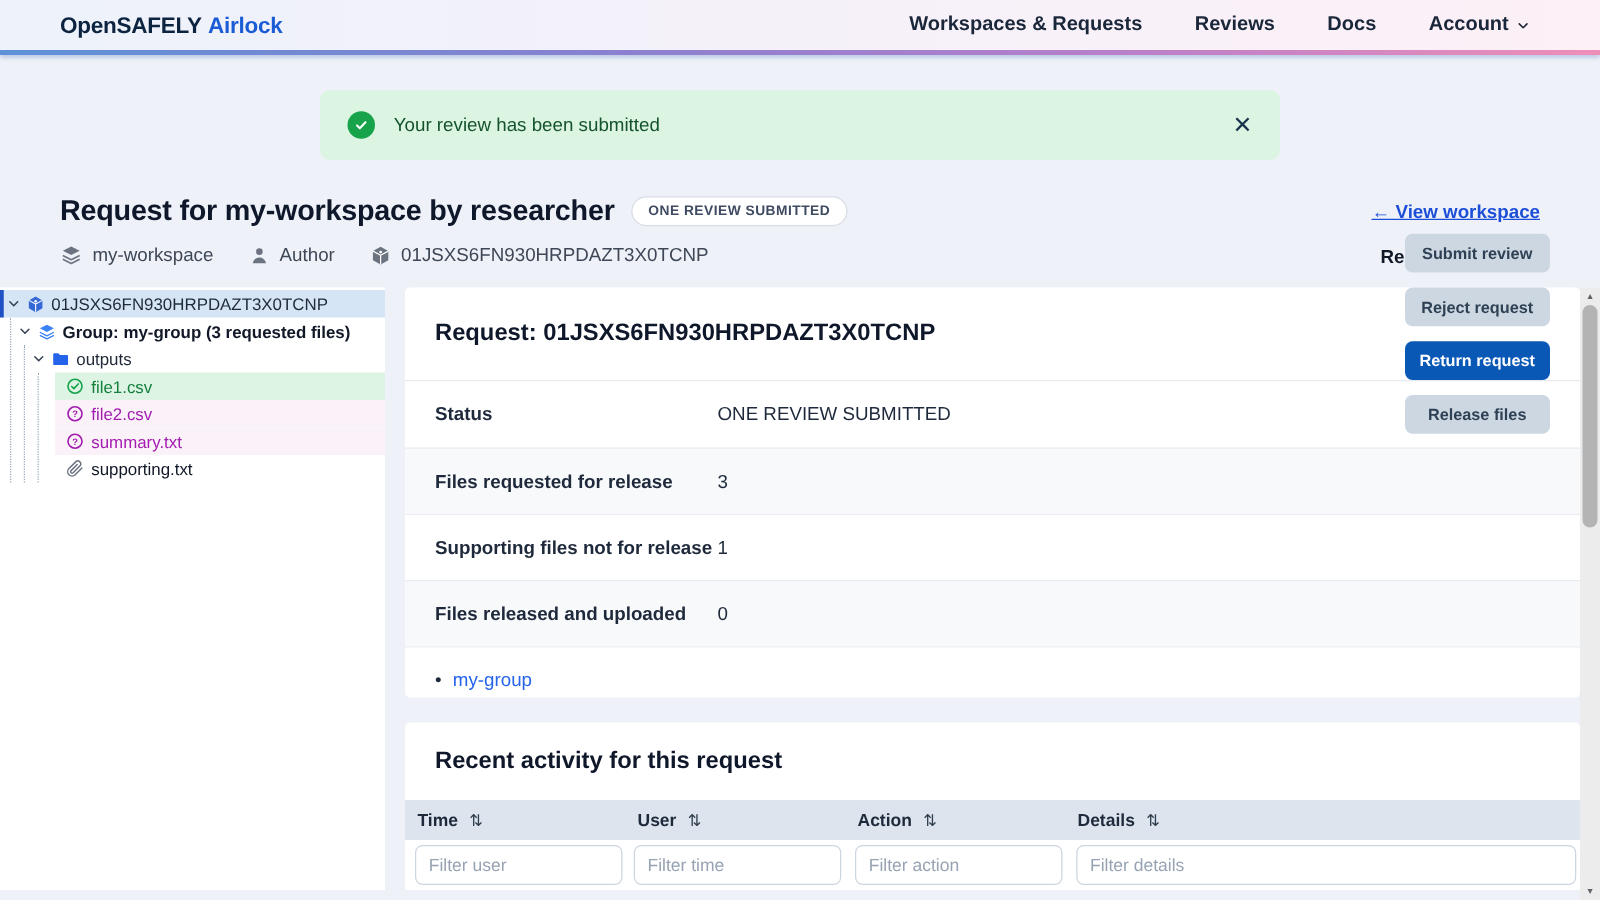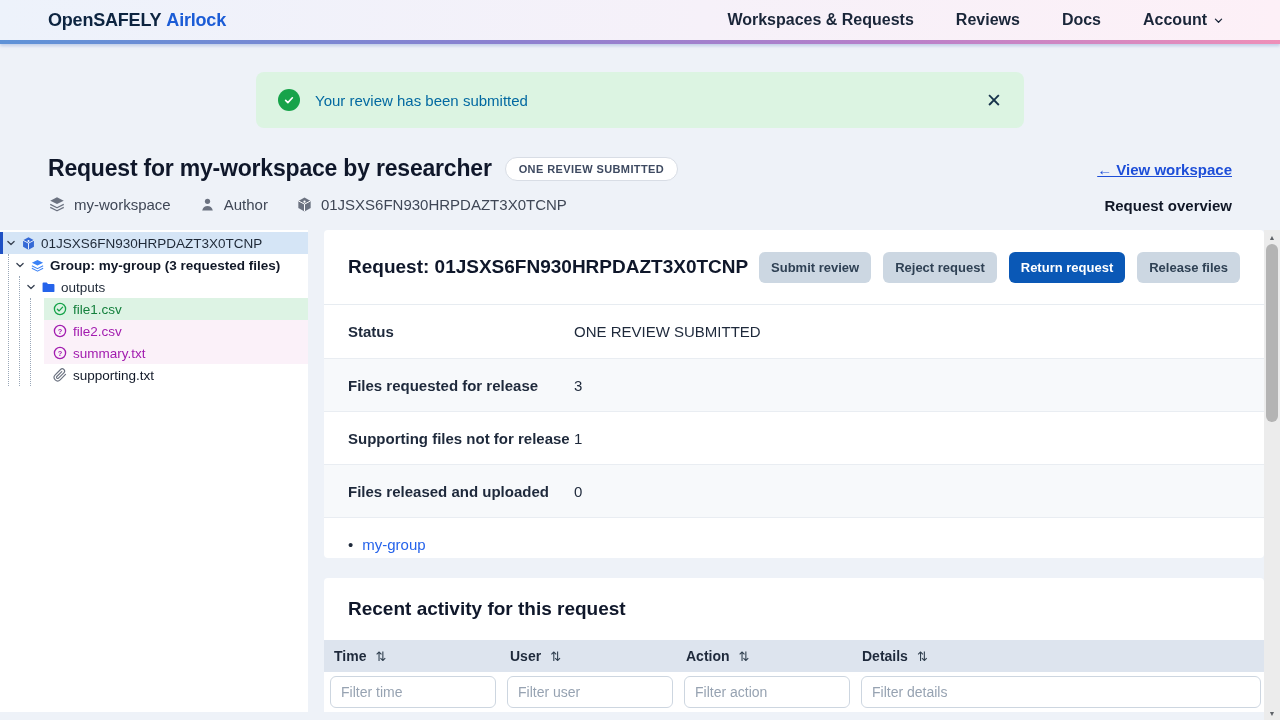--- a/index.html
+++ b/index.html
@@ -16,21 +16,21 @@
   .brand { font-size:18px; font-weight:bold; color:#0d2440; letter-spacing:-.2px; }
   .brand .product { color:#1b5cd6; margin-left:5px; }
   .nav-items { display:flex; align-items:center; gap:42px; list-style:none; }
   .nav-item { font-size:16px; font-weight:bold; color:#1a2639; cursor:pointer; display:flex; align-items:center; gap:6px; }
   .nav-item svg { display:block; }
 
   
   .alert { position:absolute; left:256px; top:72px; width:768px; height:56px; background:#dcf4e2;
     border-radius:8px; display:flex; align-items:center; padding:0 22px; gap:15px; }
   .alert-check { width:22px; height:22px; border-radius:50%; background:#17a34a; display:flex; align-items:center; justify-content:center; flex:0 0 auto; }
-  .alert-msg { font-size:15px; color:#0369a1; }
+  .alert-msg { font-size:15px; color:#14532d; }
   .alert-close { margin-left:auto; background:none; border:none; font-size:19px; color:#16324a; cursor:pointer; line-height:1; }
 
   
   .title-row { position:absolute; left:48px; top:155px; display:flex; align-items:center; gap:13px; }
   .page-title { font-size:23px; font-weight:bold; color:#0f172a; letter-spacing:-.2px; }
   .badge { padding:5px 13px; border:1px solid #d8dde5; border-radius:9999px; background:#fff;
     font-size:11px; font-weight:bold; color:#3e4a61; letter-spacing:.4px; white-space:nowrap; }
   .meta-row { position:absolute; left:48px; top:195px; display:flex; align-items:center; gap:28px;
     font-size:15px; color:#3f4756; }
   .meta-item { display:flex; align-items:center; gap:8px; }
@@ -57,21 +57,21 @@
   .g1 { left:8px; top:24px; height:132px; }
   .g2 { left:19px; top:46px; height:110px; }
   .g3 { left:30px; top:68px; height:88px; }
 
   
   .card { position:absolute; background:#fff; border-radius:4px; }
   .card-request { left:324px; top:230px; width:940px; height:328px; }
   .card-head { height:75px; display:flex; align-items:center; justify-content:space-between;
     padding:0 24px; border-bottom:1px solid #e7ecf1; }
   .card-title { font-size:19px; font-weight:bold; color:#0f172a; }
-  .btn-row { display:flex; gap:12px; }
+  .btn-row { display:flex; gap:12px;flex-direction:column; }
   .btn { font-family:"Liberation Sans", sans-serif; font-size:13px; font-weight:bold;
     padding:8px 12px; border-radius:6px; border:none; cursor:pointer; }
   .btn-secondary { background:#ccd7e2; color:#2f4154; }
   .btn-primary { background:#0a58b6; color:#fff; }
   .detail-row { height:53px; display:flex; align-items:center; padding:0 24px; font-size:15px; color:#1e293b; }
   .detail-row + .detail-row { border-top:1px solid #e9edf2; }
   .detail-row:nth-child(odd) { background:#f7f9fb; }
   .detail-label { width:226px; flex:0 0 auto; font-weight:bold; }
   .bullet { margin-right:9px; color:#1e293b; }
   .fg-link { color:#2563eb; cursor:pointer; }
@@ -313,22 +313,22 @@
       <div class="th col-c">
         <span>Action</span>
         <span class="sort">⇅</span>
       </div>
       <div class="th col-d">
         <span>Details</span>
         <span class="sort">⇅</span>
       </div>
     </div>
     <div class="filter-row">
+      <div class="filter-cell fc-b"><input type="text" placeholder="Filter user" style=""></div>
       <div class="filter-cell fc-a"><input type="text" placeholder="Filter time" style=""></div>
-      <div class="filter-cell fc-b"><input type="text" placeholder="Filter user" style=""></div>
       <div class="filter-cell fc-c"><input type="text" placeholder="Filter action" style=""></div>
       <div class="filter-cell fc-d"><input type="text" placeholder="Filter details" style=""></div>
     </div>
   </section>
 
   <div class="scrollbar">
     <div class="sb-arrow">▲</div>
     <div class="sb-thumb"></div>
     <div class="sb-arrow sb-down">▼</div>
   </div>

